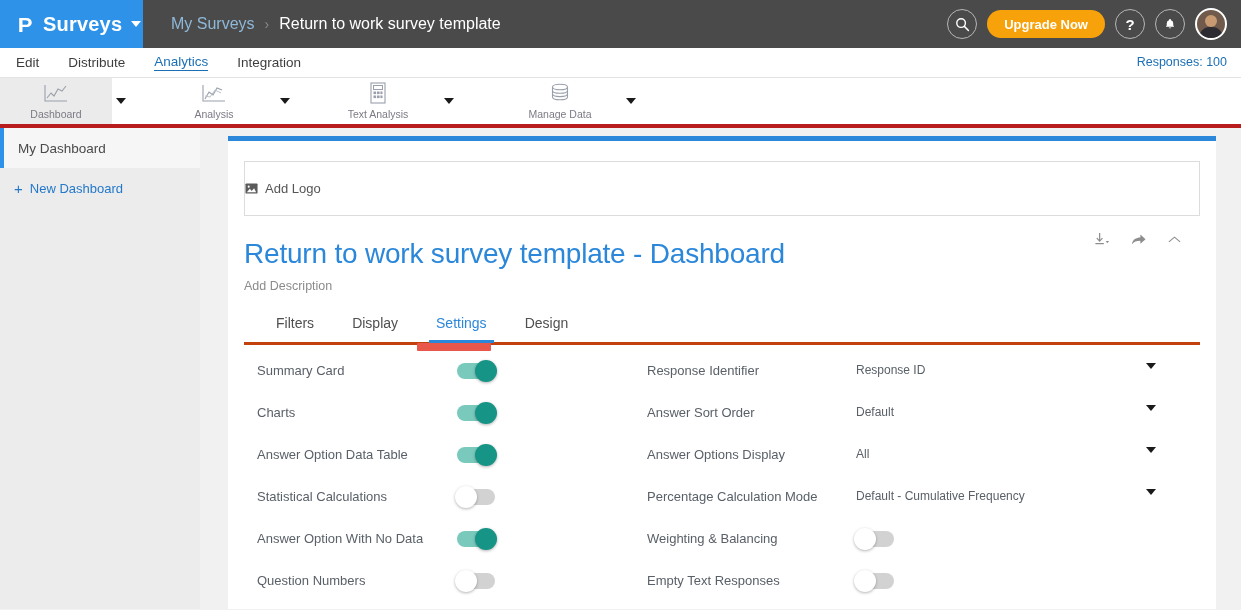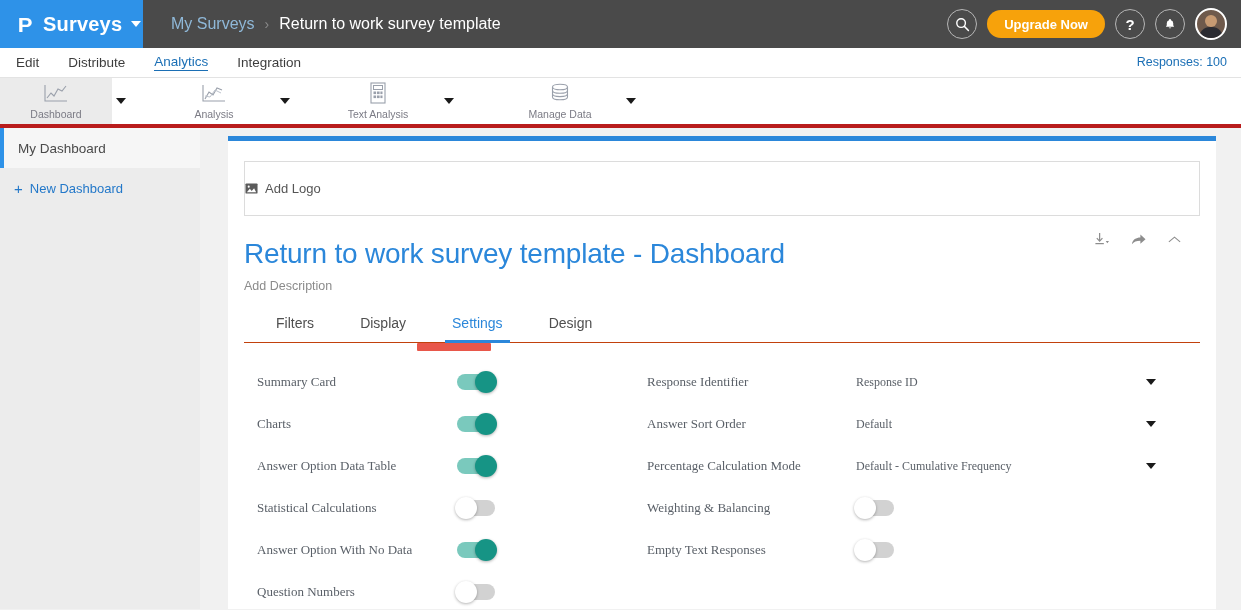--- a/index.html
+++ b/index.html
@@ -152,22 +152,22 @@
 
   .dash-title {
     font-size: 28px; color: #2b87da; font-weight: normal;
     margin: 22px 0 0 0; letter-spacing: -.2px;
   }
   .title-row { display: flex; align-items: flex-start; justify-content: space-between; }
   .title-actions { display: flex; align-items: center; gap: 20px; padding-top: 16px; padding-right: 18px; }
   .add-desc { font-size: 12.5px; color: #8b8b8b; margin-top: 9px; }
 
   .tabs {
-    display: flex; gap: 8px; margin-top: 22px;
-    border-bottom: 1px solid #c2410c;
+    display: flex; gap: 0; margin-top: 22px;
+    border-bottom: 3px solid #c2410c;
     position: relative; padding-left: 13px;
   }
   .tab {
     font-size: 14px; color: #4f4f4f;
     padding: 0 19px 11px 19px;
     position: relative;
   }
   .tab.active { color: #2b87da; }
   .tab.active::after {
     content: ""; position: absolute; left: 12px; right: 12px; bottom: -1px;
@@ -177,23 +177,22 @@
     position: absolute; left: 173px; bottom: -9px;
     width: 74px; height: 8px; background: #e8574a; border-radius: 1px;
   }
 
   .settings-grid {
     display: grid;
     grid-template-columns: 390px 1fr;
     margin-top: 18px; padding-left: 13px;
   }
   .srow {
-    display: flex; align-items: center;
+    display: flex; 
     height: 42px;
-    font-family: Liberation Serif, serif;
   }
   .srow-label { font-size: 13px; color: #5a6068; }
   .col-left .srow-label { width: 200px; flex: 0 0 200px; }
   .col-right .srow-label { width: 209px; flex: 0 0 209px; }
   .sel-value { font-size: 12px; color: #5a6068; flex: 1; }
   .sel-caret {
     width: 0; height: 0; margin-right: 44px;
     border-left: 5px solid transparent; border-right: 5px solid transparent;
     border-top: 6px solid #1a1a1a;
   }
@@ -443,20 +442,25 @@
             <span class="srow-label">Response Identifier</span>
             <span class="sel-value">Response ID</span>
             <span class="sel-caret"></span>
           </div>
           <div class="srow">
             <span class="srow-label">Answer Sort Order</span>
             <span class="sel-value">Default</span>
             <span class="sel-caret"></span>
           </div>
           <div class="srow">
+            <span class="srow-label">Answer Options Display</span>
+            <span class="sel-value">All</span>
+            <span class="sel-caret"></span>
+          </div>
+          <div class="srow">
             <span class="srow-label">Percentage Calculation Mode</span>
             <span class="sel-value">Default - Cumulative Frequency</span>
             <span class="sel-caret"></span>
           </div>
           <div class="srow">
             <span class="srow-label">Weighting &amp; Balancing</span>
             <span class="toggle off">
                 <span class="knob"></span>
               </span>
           </div>

